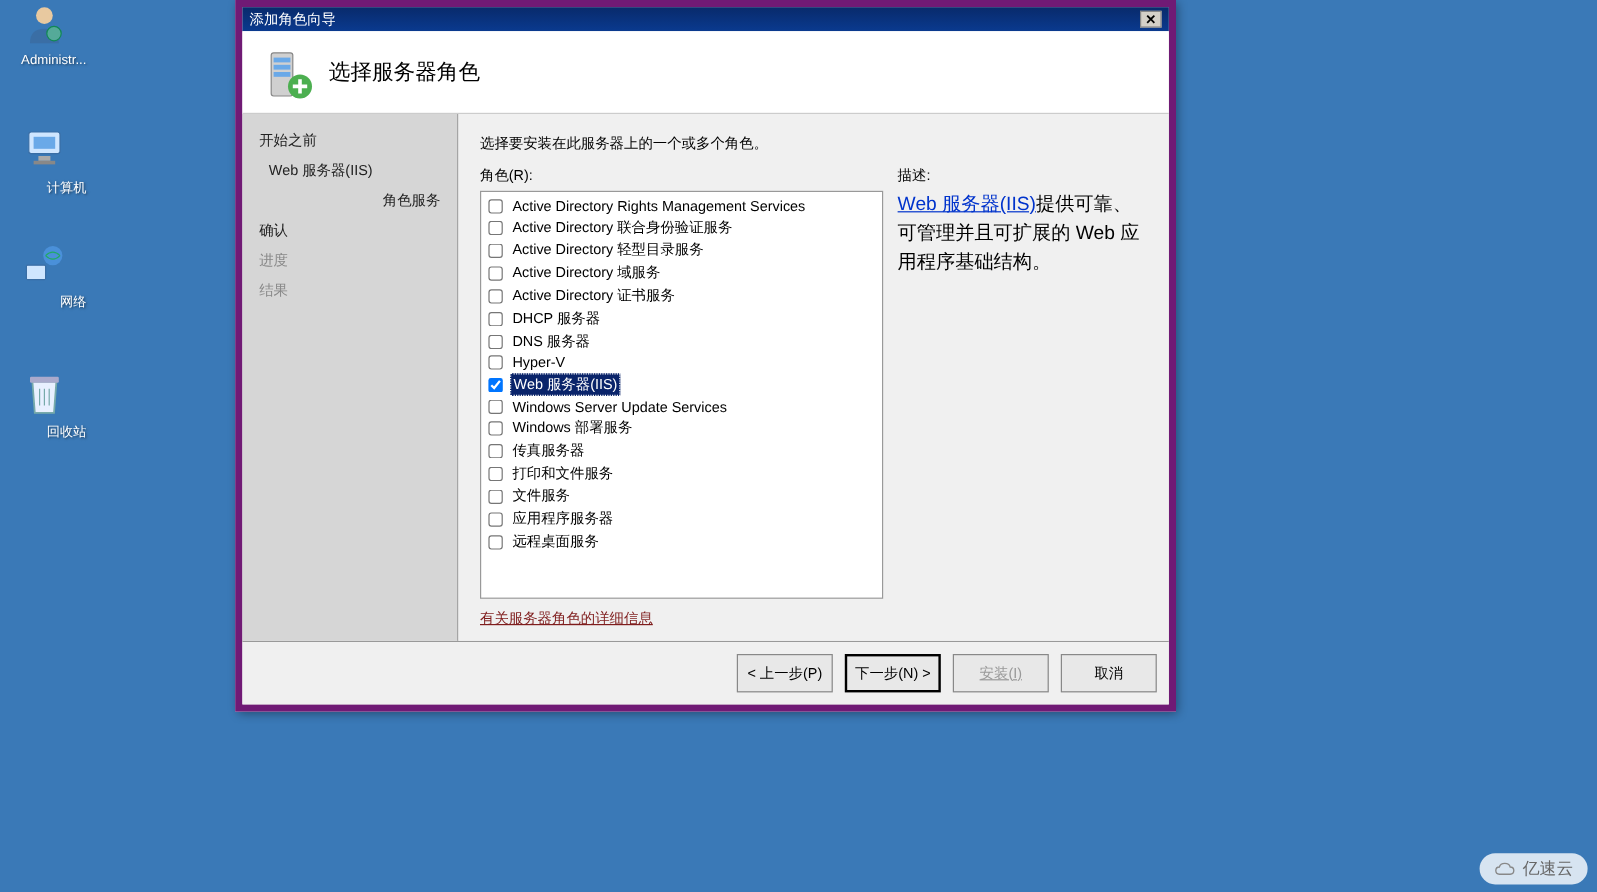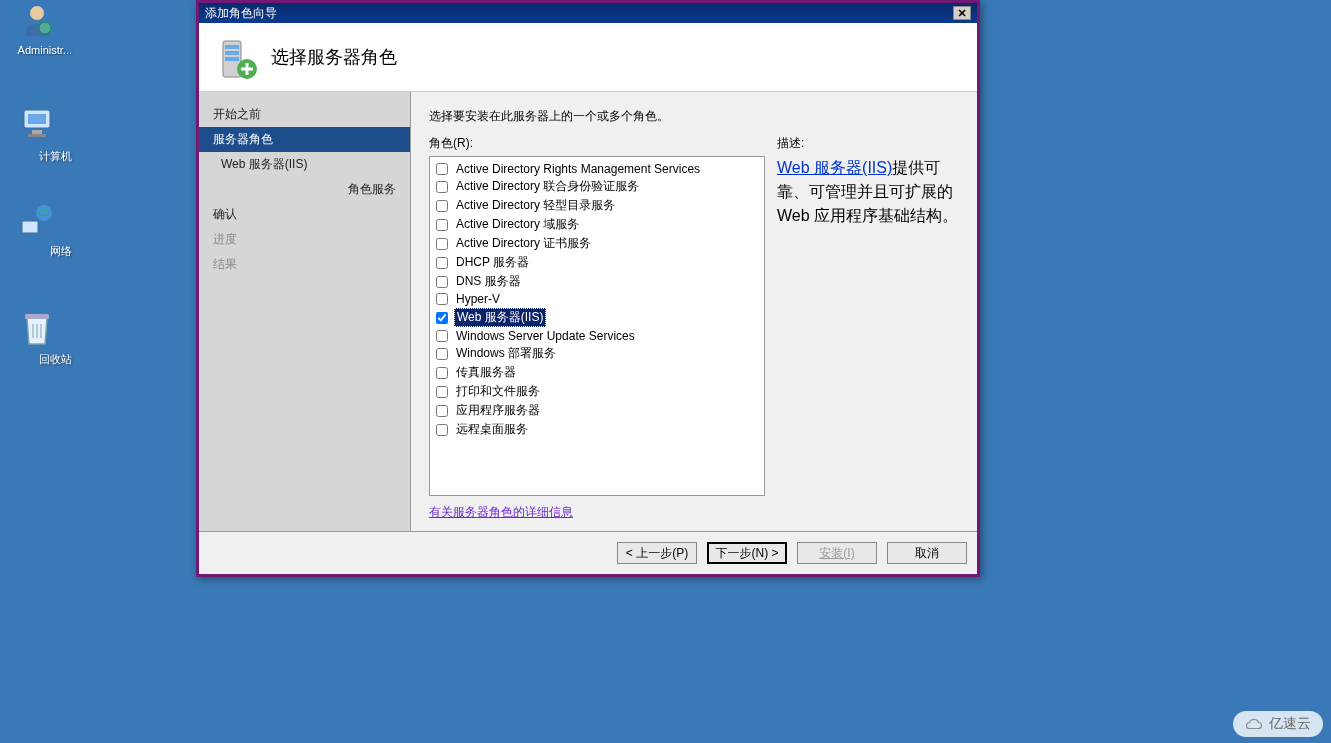--- a/index.html
+++ b/index.html
@@ -4,56 +4,56 @@
 <style>
 * { margin: 0; padding: 0; box-sizing: border-box; font-family: "Microsoft YaHei", "SimSun", Tahoma, sans-serif; }
 body { background: #3a79b7; width: 1331px; height: 743px; overflow: hidden; position: relative; }
 
 
 .desktop-icon { position: absolute; width: 70px; text-align: center; color: #fff; font-size: 11px; cursor: pointer; }
 .desktop-icon .icon-img { width: 40px; height: 40px; margin: 0 auto 4px; display: flex; align-items: center; justify-content: center; }
 .desktop-icon .label { text-shadow: 1px 1px 2px rgba(0,0,0,0.5); text-align: right; }
 
 
-.dialog { position: absolute; left: 196px; top: 0; width: 784px; background: #f0f0f0; border: 3px solid #701a75; box-shadow: 2px 2px 8px rgba(0,0,0,0.4); }
+.dialog { position: absolute; left: 196px; top: 0; width: 784px; background: #f0f0f0; border: 6px solid #701a75; box-shadow: 2px 2px 8px rgba(0,0,0,0.4); }
 .titlebar { background: linear-gradient(#082a6b, #0a3a8f); color: #fff; font-size: 12px; padding: 2px 6px; display: flex; justify-content: space-between; align-items: center; height: 20px; }
 .titlebar .close-btn { width: 18px; height: 14px; background: #d4d0c8; border: 1px solid #888; color: #000; font-size: 11px; font-weight: bold; display: flex; align-items: center; justify-content: center; cursor: pointer; }
 
 .header-section { background: #fff; padding: 14px 16px; display: flex; align-items: center; gap: 16px; border-bottom: 1px solid #ccc; }
 .header-icon { width: 40px; height: 40px; position: relative; }
 .header-title { font-size: 18px; color: #000; }
 
 .body-section { display: flex; min-height: 430px; }
 
-.sidebar { width: 212px; background: #d6d6d6; border-right: 1px solid #999; padding: 10px 0; }
+.sidebar { width: 180px; background: #d6d6d6; border-right: 1px solid #999; padding: 10px 0; }
 .sidebar-item { padding: 4px 14px; font-size: 12px; color: #222; cursor: pointer; }
 .sidebar-item.active { background: #1e4d8b; color: #fff; }
 .sidebar-item.indent1 { padding-left: 22px; }
 .sidebar-item.indent2 { padding-left: 34px; text-align: right; }
 .sidebar-item.dim { color: #888; }
 
 .main-area { flex: 1; background: #f0f0f0; padding: 16px 18px 10px; display: flex; flex-direction: column; }
 .instruction { font-size: 12px; margin-bottom: 10px; }
 .columns { display: flex; gap: 12px; flex: 1; }
 .roles-col { flex: 0 0 336px; }
 .roles-label { font-size: 12px; margin-bottom: 4px; }
 .roles-list { background: #fff; border: 1px solid #999; height: 340px; overflow-y: auto; padding: 4px 6px; }
 .role-item { display: flex; align-items: center; gap: 6px; padding: 1px 0; font-size: 12px; font-family: "Courier New", monospace; }
 .role-item input[type=checkbox] { width: 12px; height: 12px; }
 .role-item.selected .role-text { background: #0a246a; color: #fff; border: 1px dotted #fff; padding: 0 2px; }
 .role-text { padding: 0 2px; }
-.more-link { font-size: 12px; color: #6d28d9; text-decoration: underline; cursor: pointer; margin-top: 8px; display: inline-block; }
+.more-link { font-size: 12px; color: #7f1d1d; text-decoration: underline; cursor: pointer; margin-top: 8px; display: inline-block; }
 
 .desc-col { flex: 1; }
 .desc-label { font-size: 12px; margin-bottom: 4px; }
 .desc-text { font-size: 16px; line-height: 1.5; }
 .desc-link { color: #0033cc; text-decoration: underline; cursor: pointer; }
 
 .footer { border-top: 1px solid #999; padding: 10px; display: flex; justify-content: flex-end; gap: 10px; background: #f0f0f0; }
-.wiz-btn { width: 80px; height: 22px; font-size: 12px; background: #e8e8e8; border: 1px solid #888; cursor: pointer; }
+.wiz-btn { width: 80px; height: 32px; font-size: 12px; background: #e8e8e8; border: 1px solid #888; cursor: pointer; }
 .wiz-btn.default { border: 2px solid #000; }
 .wiz-btn:disabled { color: #999; cursor: default; text-decoration: underline; }
 
 
 .watermark { position: absolute; right: 8px; bottom: 6px; background: rgba(255,255,255,0.8); border-radius: 14px; padding: 4px 12px; font-size: 14px; color: #666; display: flex; align-items: center; gap: 6px; }
 .watermark-icon { width: 18px; height: 12px; }
 
 
 svg { display: block; }
 </style>
@@ -121,21 +121,20 @@
           <circle cx="32" cy="32" r="10" fill="#4caf50"></circle>
           <path d="M32 26 L32 38 M26 32 L38 32" stroke="#fff" stroke-width="3"></path>
         </svg>
     </div>
     <div class="header-title">选择服务器角色</div>
   </div>
 
   <div class="body-section">
     <div class="sidebar" id="sidebar">
         <div class="sidebar-item">开始之前</div>
-        <div class="sidebar-item active">服务器角色</div>
         <div class="sidebar-item indent1">Web 服务器(IIS)</div>
         <div class="sidebar-item indent2">角色服务</div>
         <div class="sidebar-item">确认</div>
         <div class="sidebar-item dim">进度</div>
         <div class="sidebar-item dim">结果</div>
       </div>
 
     <div class="main-area">
       <div class="instruction">选择要安装在此服务器上的一个或多个角色。</div>
       <div class="columns">
@@ -186,20 +185,24 @@
                 <input type="checkbox" style="">
                 <span class="role-text">Windows 部署服务</span>
               </div>
               <div class="role-item">
                 <input type="checkbox" style="">
                 <span class="role-text">传真服务器</span>
               </div>
               <div class="role-item">
                 <input type="checkbox" style="">
                 <span class="role-text">打印和文件服务</span>
+              </div>
+              <div class="role-item">
+                <input type="checkbox" style="">
+                <span class="role-text">文件服务</span>
               </div>
               <div class="role-item">
                 <input type="checkbox" style="">
                 <span class="role-text">应用程序服务器</span>
               </div>
               <div class="role-item">
                 <input type="checkbox" style="">
                 <span class="role-text">远程桌面服务</span>
               </div>
             </div>

